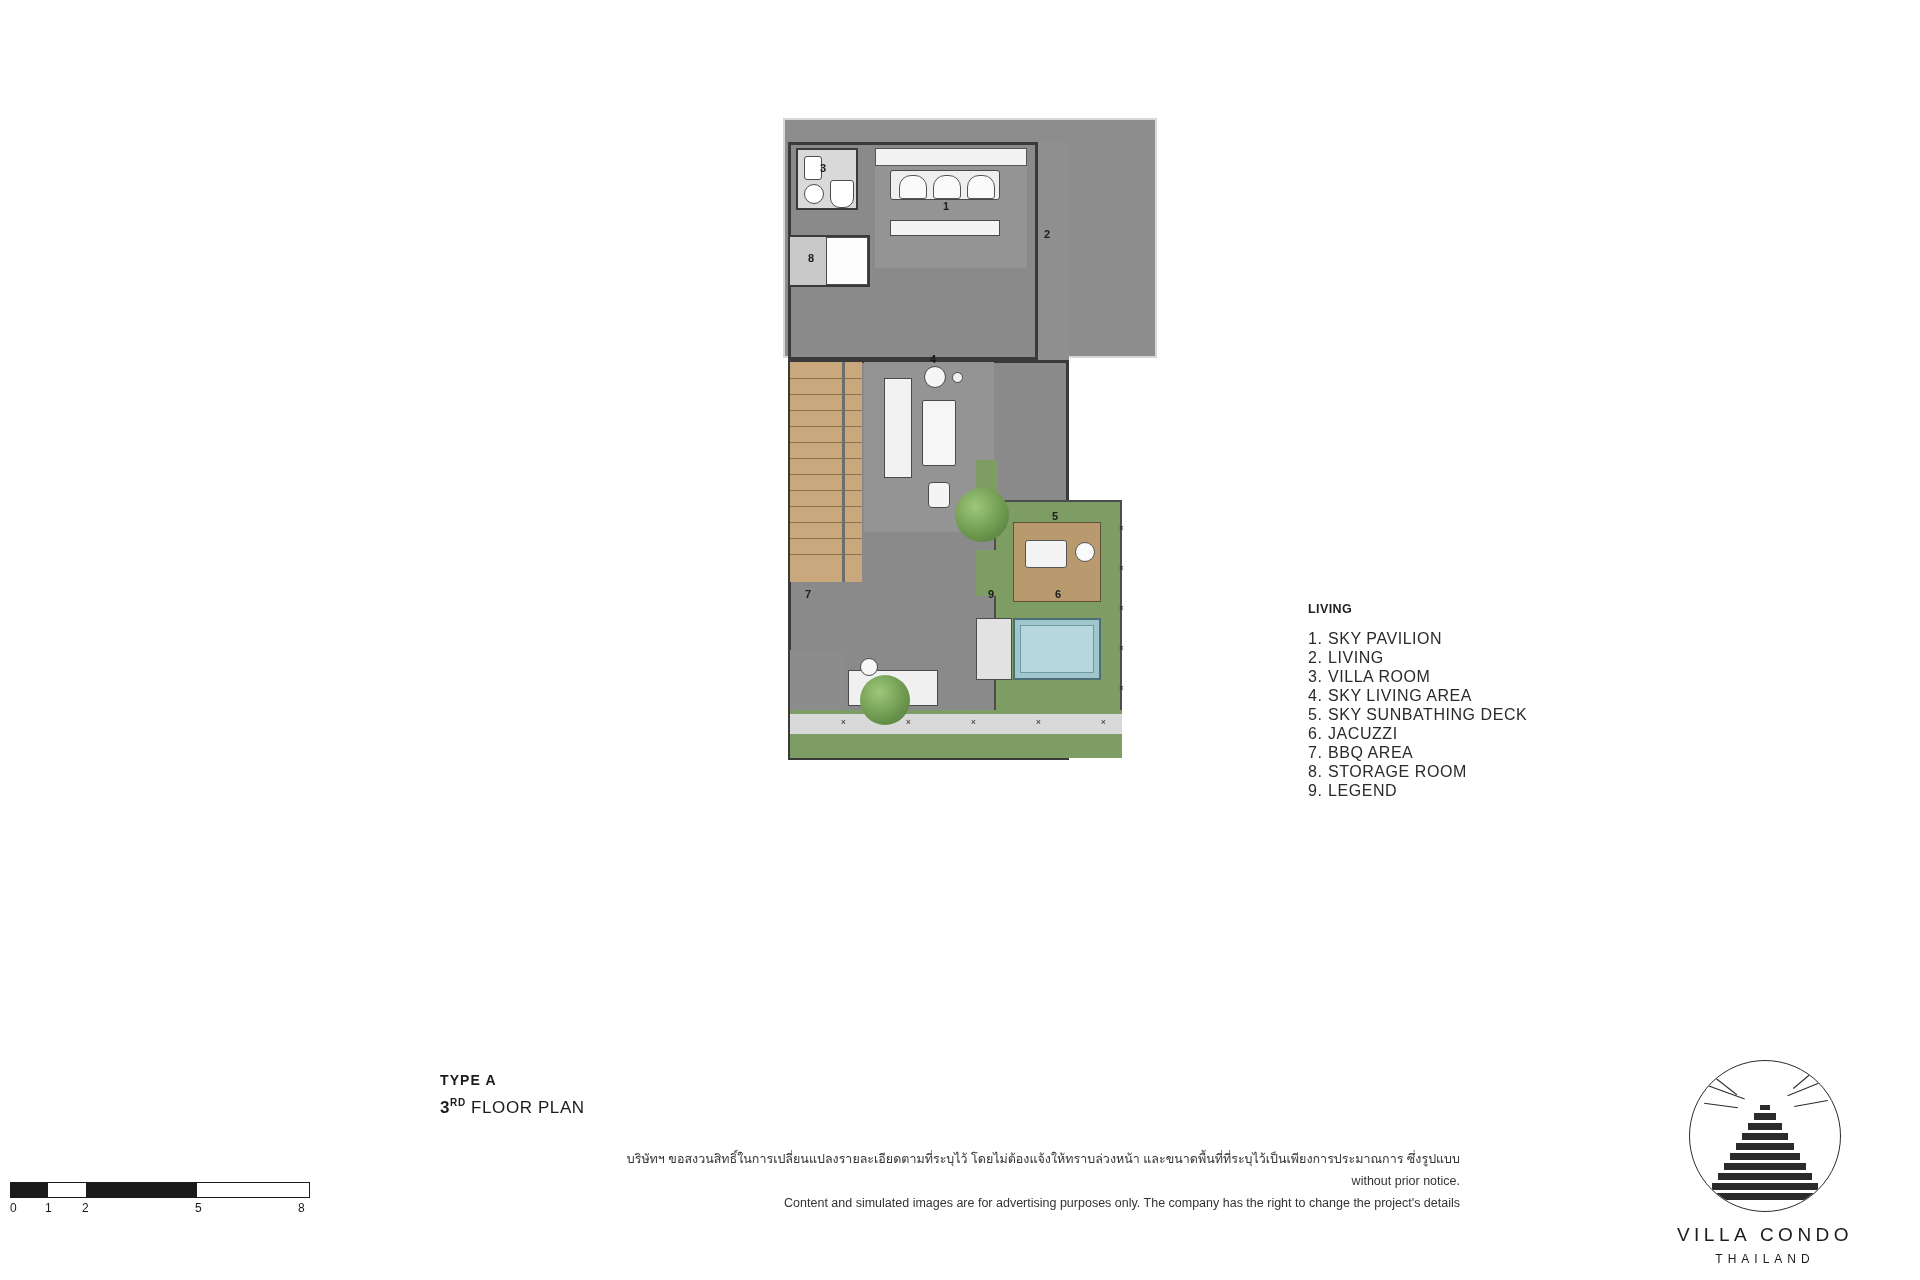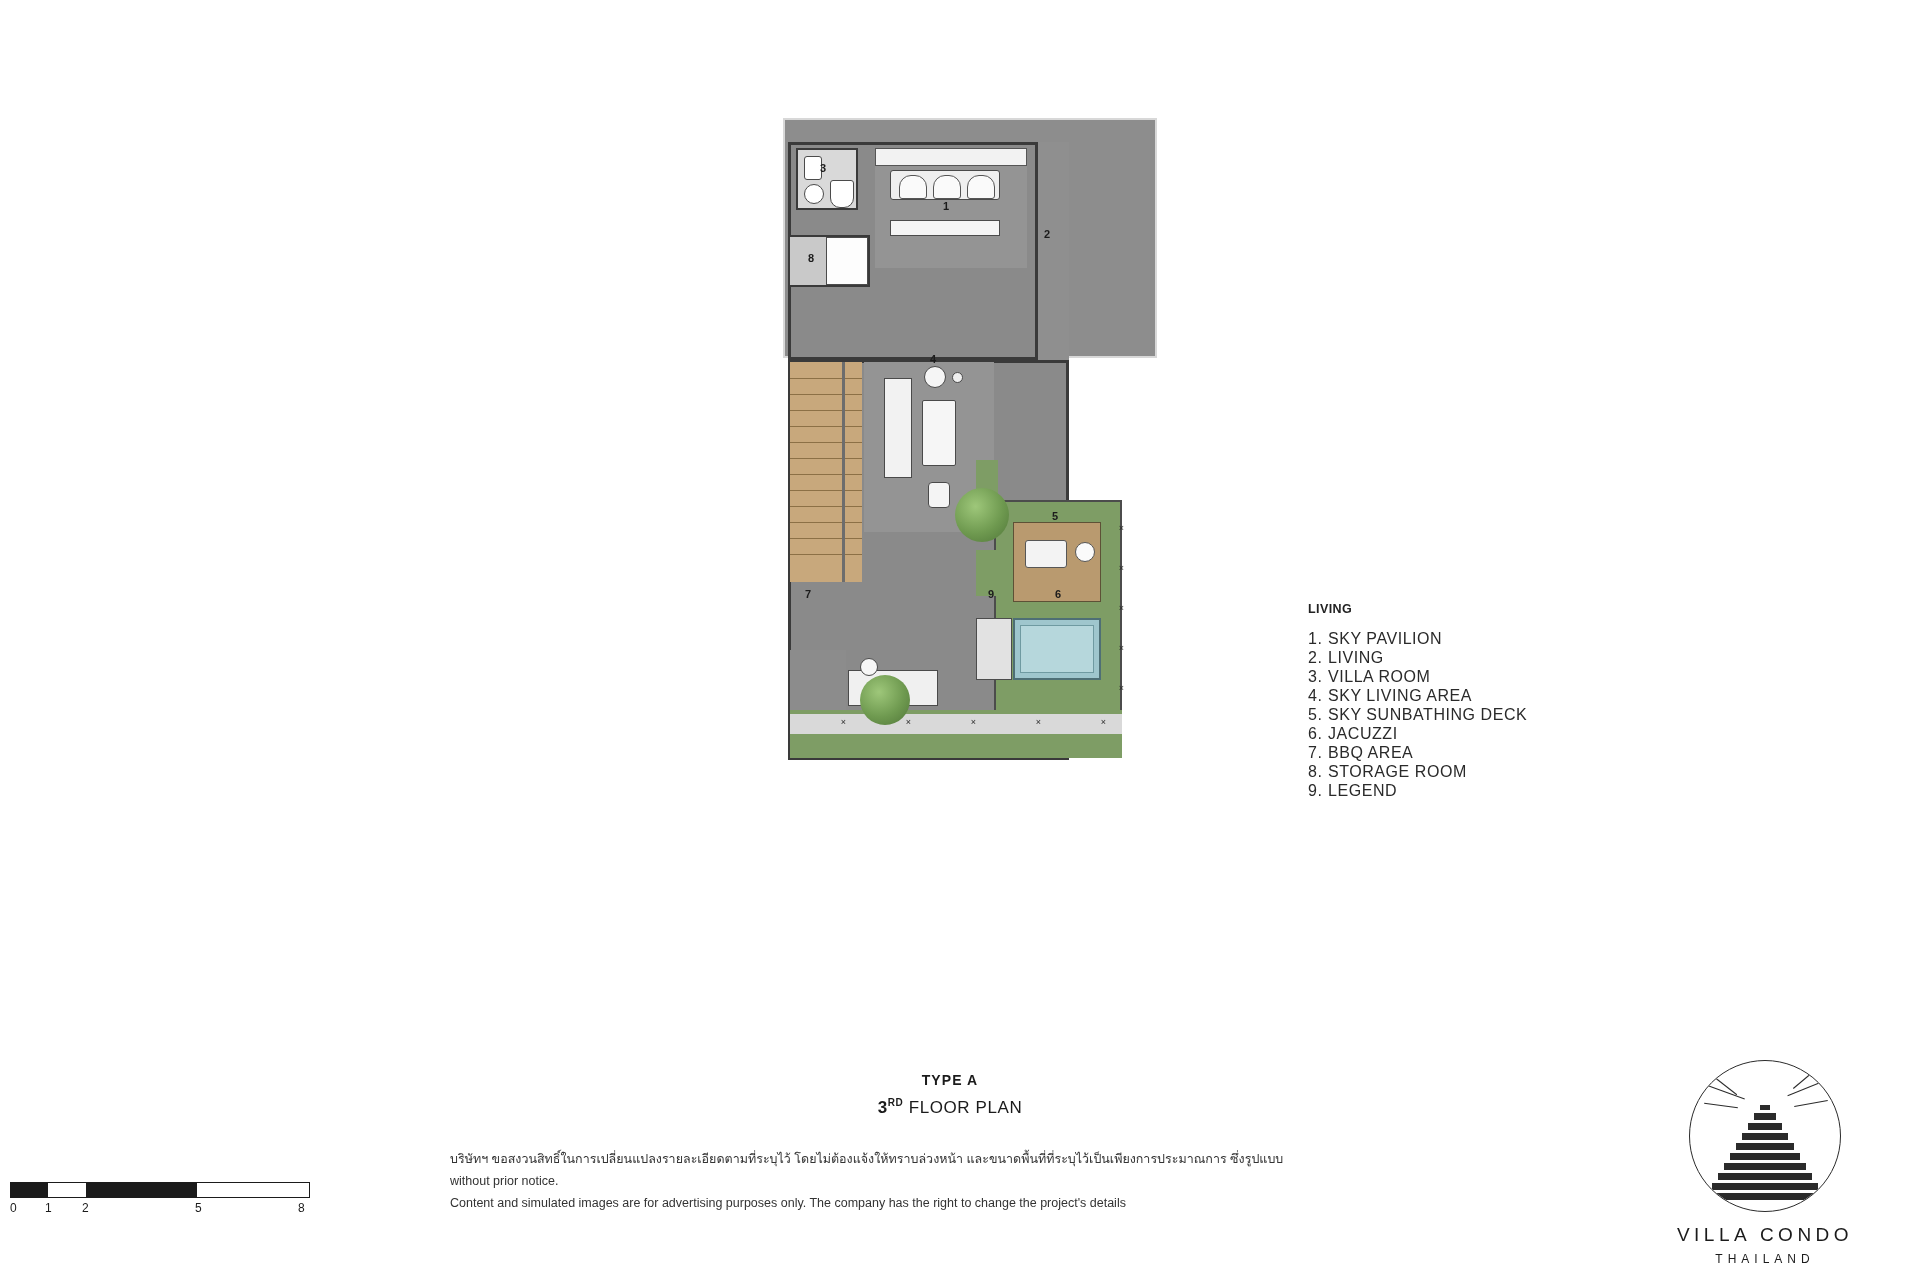--- a/index.html
+++ b/index.html
@@ -260,21 +260,21 @@
     white-space: nowrap;
   }
   .legend-row .idx { display: inline-block; width: 20px; }
 
   
   #title-block {
     position: absolute;
     left: 440px;
     top: 1072px;
     width: 1020px;
-    text-align: center;
+    text-align: left;
   }
   #type-label {
     font-size: 14px;
     font-weight: bold;
     letter-spacing: 1.1px;
     color: #1b1b1b;
   }
   #floor-label {
     margin-top: 9px;
     font-size: 17px;
@@ -282,21 +282,21 @@
     color: #1b1b1b;
   }
   #floor-label .bold { font-weight: bold; }
   #floor-label sup { font-size: 10px; font-weight: bold; }
 
   #disclaimer {
     position: absolute;
     left: 450px;
     top: 1148px;
     width: 1010px;
-    text-align: left;
+    text-align: right;
     font-size: 12.5px;
     line-height: 22px;
     color: #333;
   }
   #disclaimer .en { font-size: 12.5px; }
 
   
   #scale {
     position: absolute;
     left: 10px;

